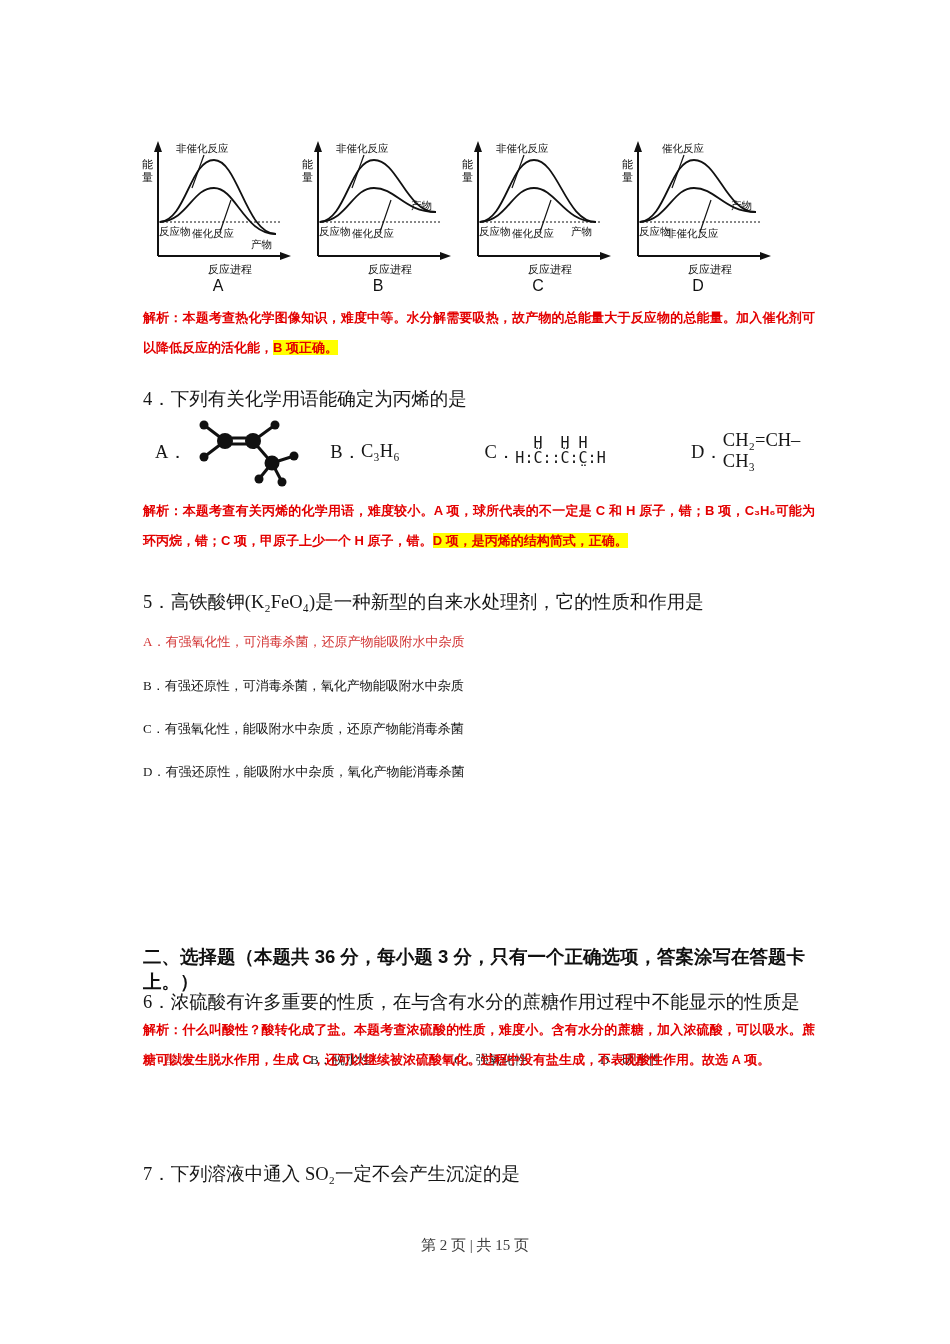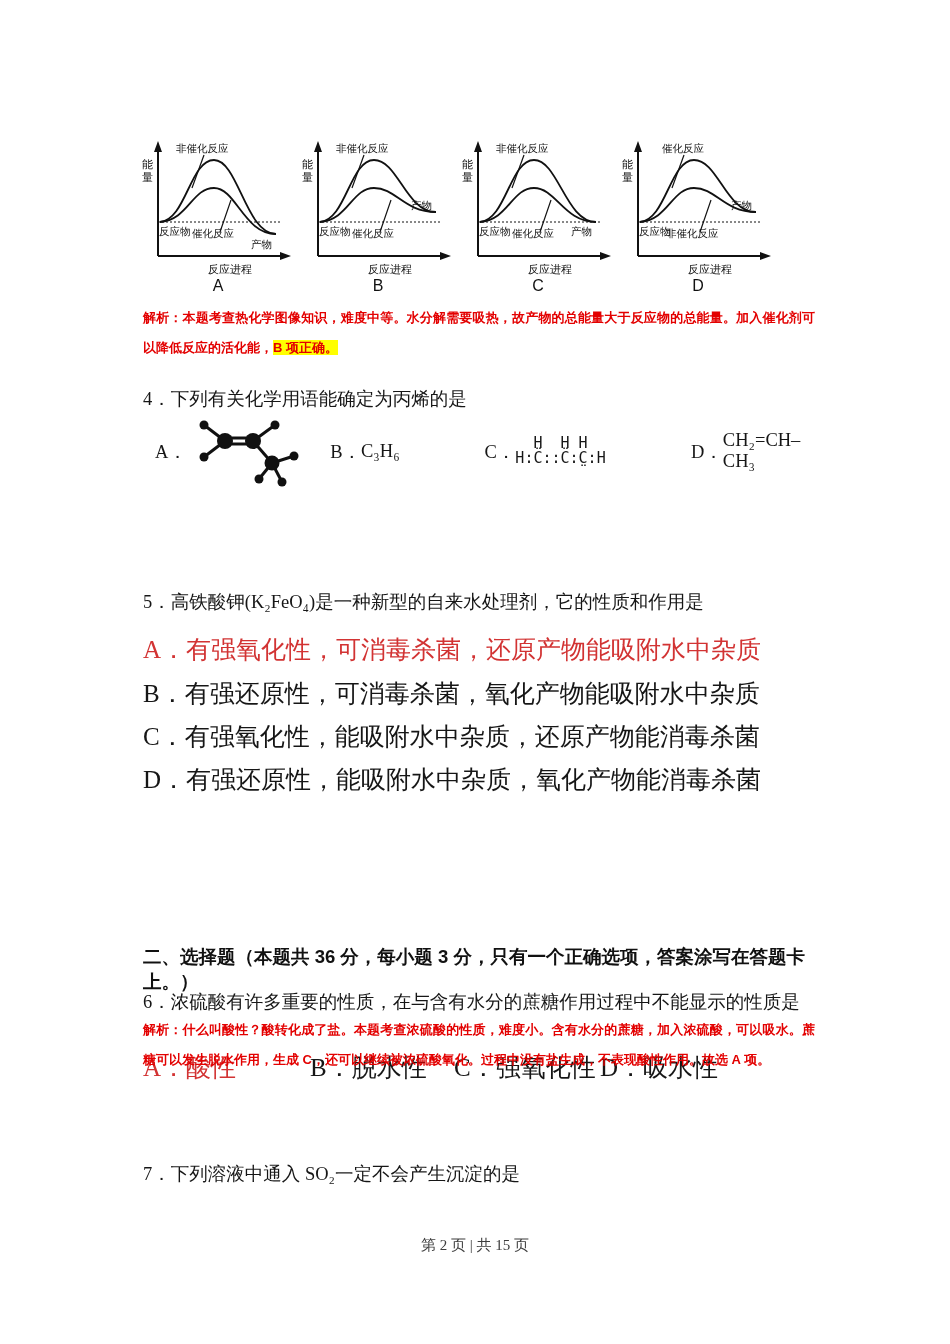--- a/index.html
+++ b/index.html
@@ -13,21 +13,21 @@
     font-family:"Liberation Sans","DejaVu Sans",sans-serif;
     font-weight:bold;font-size:13px;line-height:30px;
     color:var(--red,#e30000);text-align:justify;
   }
   .hl{background:var(--hl,#ffff00);}
   .sechead{
     font-family:"Liberation Sans","DejaVu Sans",sans-serif;
     font-weight:bold;font-size:18.5px;color:#111;
   }
   .red-text{color:var(--ans-red,#d23333);}
-  .optline{font-size:25px;}
+  .optline{font-size:13px;}
   .q4row{display:flex;align-items:center;}
   .q4cell{display:flex;align-items:center;}
   .mono{font-family:"DejaVu Sans Mono",monospace;white-space:pre;font-size:15px;line-height:15px;}
   .lewis{display:flex;flex-direction:column;align-items:flex-start;}
   .formula{font-size:18.5px;}
   .q6row{display:flex;}
   .footer{
     width:100%;text-align:center;font-size:15px;color:#3d3d3d;
   }
   svg text{font-family:"Liberation Sans","DejaVu Sans",sans-serif;}
@@ -155,20 +155,21 @@
         <span class="mono">  H  H H</span>
         <span class="mono">H:C̈::C̈:C̤:H</span>
       </span>
     </div>
     <div class="q4cell">
       <span class="formula">D．</span>
       <span class="formula">CH₂=CH–CH₃</span>
     </div>
   </div>
 
+  <div class="abs analysis" style="left:143px;top:496px;width:672px;"><span>解析：本题考查有关丙烯的化学用语，难度较小。A 项，球所代表的不一定是 C 和 H 原子，错；B 项，C₃H₆可能为环丙烷，错；C 项，甲原子上少一个 H 原子，错。</span><span class="hl">D 项，是丙烯的结构简式，正确。</span></div>
 
   <div class="abs qtext" style="left:143px;top:589px;">5．高铁酸钾(K₂FeO₄)是一种新型的自来水处理剂，它的性质和作用是</div>
   <div class="abs optline red-text" style="left:143px;top:633px;"><span>A．</span><span>有强氧化性，可消毒杀菌，还原产物能吸附水中杂质</span></div>
   <div class="abs optline" style="left:143px;top:677px;"><span>B．</span><span>有强还原性，可消毒杀菌，氧化产物能吸附水中杂质</span></div>
   <div class="abs optline" style="left:143px;top:720px;"><span>C．</span><span>有强氧化性，能吸附水中杂质，还原产物能消毒杀菌</span></div>
   <div class="abs optline" style="left:143px;top:763px;"><span>D．</span><span>有强还原性，能吸附水中杂质，氧化产物能消毒杀菌</span></div>
 
 
   <div class="abs sechead" style="left:143px;top:944px;width:680px;">二、选择题（本题共 36 分，每小题 3 分，只有一个正确选项，答案涂写在答题卡上。）</div>
 

